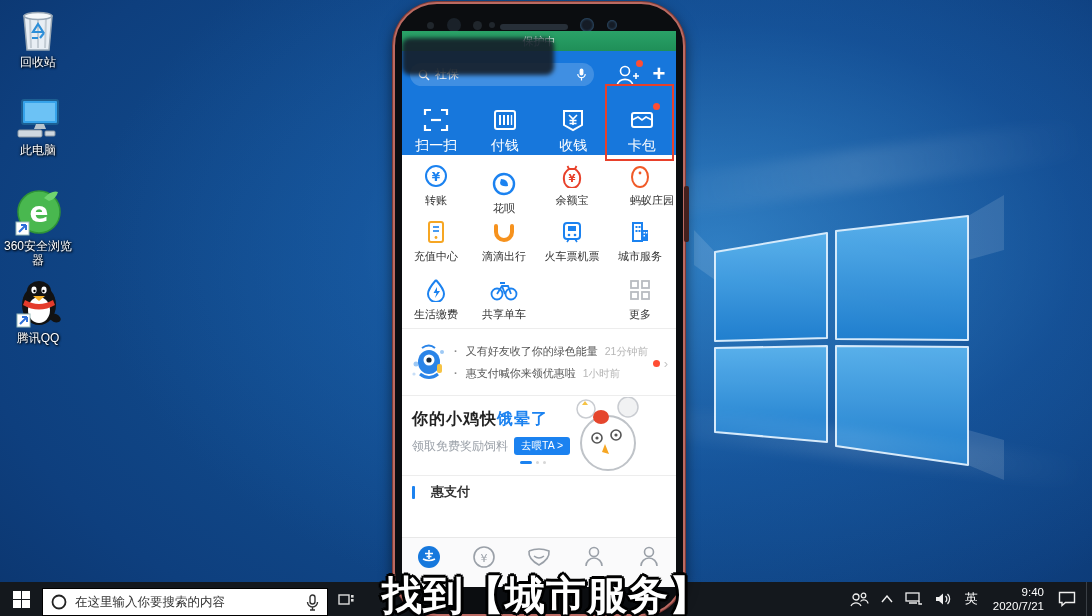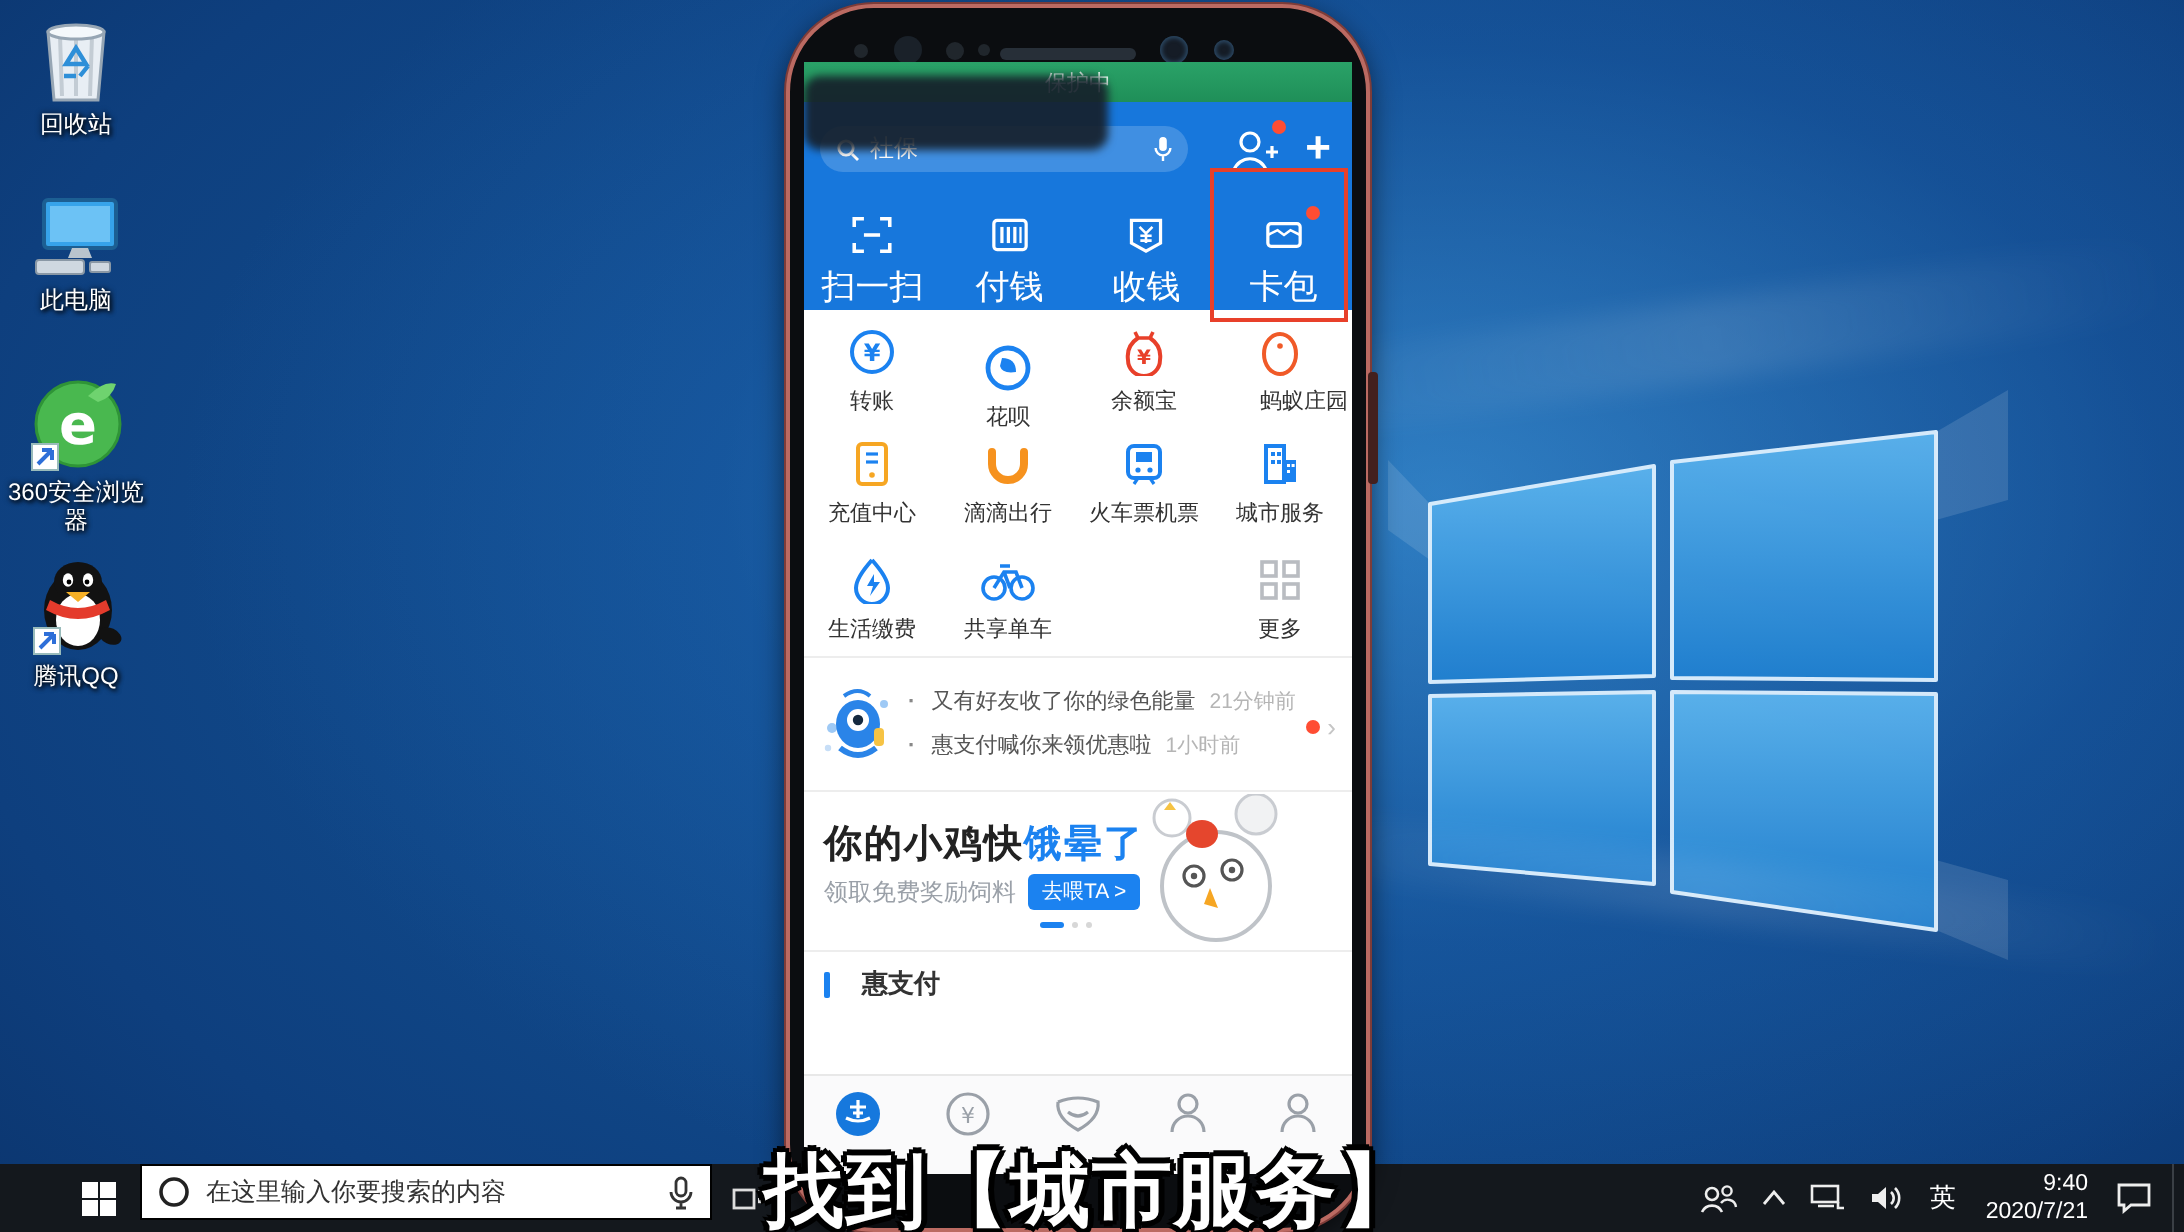--- a/index.html
+++ b/index.html
@@ -16,21 +16,21 @@
   .wallpaper .beam { position:absolute; opacity:.15; background:linear-gradient(90deg, rgba(255,255,255,0) 0%, rgba(255,255,255,.7) 50%, rgba(255,255,255,0) 100%); filter:blur(6px); }
   .winlogo { position:absolute; left:694px; top:190px; }
 
   
   .dicon { position:absolute; width:76px; text-align:center; cursor:default; }
   .dicon .art { height:46px; display:flex; align-items:flex-end; justify-content:center; }
   .dicon .lbl { margin-top:4px; font-size:12px; color:#fff; line-height:1.15;
     text-shadow:1px 1px 2px #000, 0 0 3px #000; }
 
   
-  .taskbar { position:absolute; left:0; top:582px; width:1092px; height:34px; background:#14181d; z-index:5; display:flex; align-items:flex-start;padding-left:28px; }
+  .taskbar { position:absolute; left:0; top:582px; width:1092px; height:34px; background:#14181d; z-index:5; display:flex; align-items:flex-end; }
   .tb-start { width:42px; height:34px; display:flex; align-items:center; justify-content:center; }
   .tb-search { width:286px; height:28px; background:#fff; border:1px solid #000; display:flex; align-items:center; padding:0 8px; gap:8px; }
   .tb-search input { border:none; outline:none; flex:1; font-size:12.5px; color:#222; background:transparent; font-family:inherit; }
   .tb-search input::placeholder { color:#333; }
   .tb-taskview { width:36px; height:34px; display:flex; align-items:center; justify-content:center; }
   .tb-right { margin-left:auto; display:flex; align-items:center; height:34px; }
   .tb-ico { height:34px; display:flex; align-items:center; justify-content:center; padding:0 6px; color:#eee; }
   .tb-ime { font-size:13px; color:#fff; padding:0 7px; }
   .tb-clock { color:#fff; font-size:11.5px; text-align:right; line-height:1.25; padding:0 8px; }
   .tb-showdesk { width:6px; height:34px; border-left:1px solid #3a3f45; margin-left:4px; }
@@ -51,42 +51,42 @@
 
   .apphead { position:absolute; left:0; top:20px; width:274px; height:104px; background:#1777dc; }
   .searchpill { position:absolute; left:8px; top:12px; width:184px; height:23px; border-radius:12px; background:rgba(255,255,255,.18); display:flex; align-items:center; padding:0 8px; gap:5px; color:#fff; font-size:12px; }
   .searchpill .q { flex:1; }
   .head-contact { position:absolute; left:212px; top:12px; width:26px; height:24px; }
   .head-plus { position:absolute; left:246px; top:10px; width:22px; height:26px; color:#fff; font-size:22px; font-weight:bold; line-height:26px; text-align:center; }
   .reddot { position:absolute; width:7px; height:7px; border-radius:50%; background:#ff4d33; }
 
   .qa-row { position:absolute; left:0; top:56px; width:274px; height:48px; display:flex; }
   .qa { flex:1; display:flex; flex-direction:column; align-items:center; gap:4px; position:relative; }
-  .qa .lbl { color:#fff; font-size:17px; }
+  .qa .lbl { color:#fff; font-size:14px; }
 
   .grid { position:absolute; left:0; top:124px; width:274px; height:176px; background:#fff; }
   .gcell { position:absolute; width:68px; text-align:center; }
   .gcell .art { height:26px; display:flex; align-items:center; justify-content:center; }
   .gcell .lbl { margin-top:4px; font-size:11px; color:#333; white-space:nowrap; }
   .gcell .promo { margin-top:1px; font-size:9px; color:#e8402a; transform:scale(.9); }
   .hibox { position:absolute; left:203px; top:53px; width:69px; height:77px; border:2px solid #e8402a; z-index:4; }
 
   .divider { position:absolute; left:0; width:274px; height:1px; background:#ededed; }
 
   .notif { position:absolute; left:0; top:301px; width:274px; height:62px; background:#fff; }
   .notif .ant { position:absolute; left:8px; top:10px; }
   .notif .lines { position:absolute; left:52px; top:8px; width:180px; }
   .nline { font-size:11px; color:#555; line-height:22px; white-space:nowrap; }
   .nline::before { content:"·"; margin-right:5px; color:#888; font-weight:bold; }
   .nline .time { color:#b5b5b5; margin-left:7px; font-size:10.5px; }
   .notif .more { position:absolute; right:8px; top:24px; display:flex; align-items:center; gap:4px; }
   .notif .chev { color:#c5c5c5; font-size:13px; }
 
   .chick-banner { position:absolute; left:0; top:366px; width:274px; height:76px; background:#fff; }
-  .cb-title { position:absolute; left:10px; top:12px; font-size:19px; font-weight:bold; color:#222; letter-spacing:1px; }
+  .cb-title { position:absolute; left:10px; top:12px; font-size:16px; font-weight:bold; color:#222; letter-spacing:1px; }
   .cb-title .hl { color:#1b82f0; }
   .cb-sub { position:absolute; left:10px; top:40px; font-size:12px; color:#9aa0a8; display:flex; align-items:center; gap:6px; }
   .cb-btn { background:#1b82f0; color:#fff; font-size:10.5px; padding:2px 7px; border-radius:3px; }
   .cb-art { position:absolute; right:14px; top:0px; }
   .carousel { position:absolute; left:118px; top:64px; display:flex; align-items:center; gap:4px; }
   .carousel .dash { width:12px; height:3px; border-radius:2px; background:#1b82f0; }
   .carousel .dot { width:3px; height:3px; border-radius:50%; background:#d7d7d7; }
 
   .sechead { position:absolute; left:10px; top:452px; display:flex; align-items:center; gap:16px; }
   .sechead .bar { width:3px; height:13px; background:#1b82f0; border-radius:1px; }

